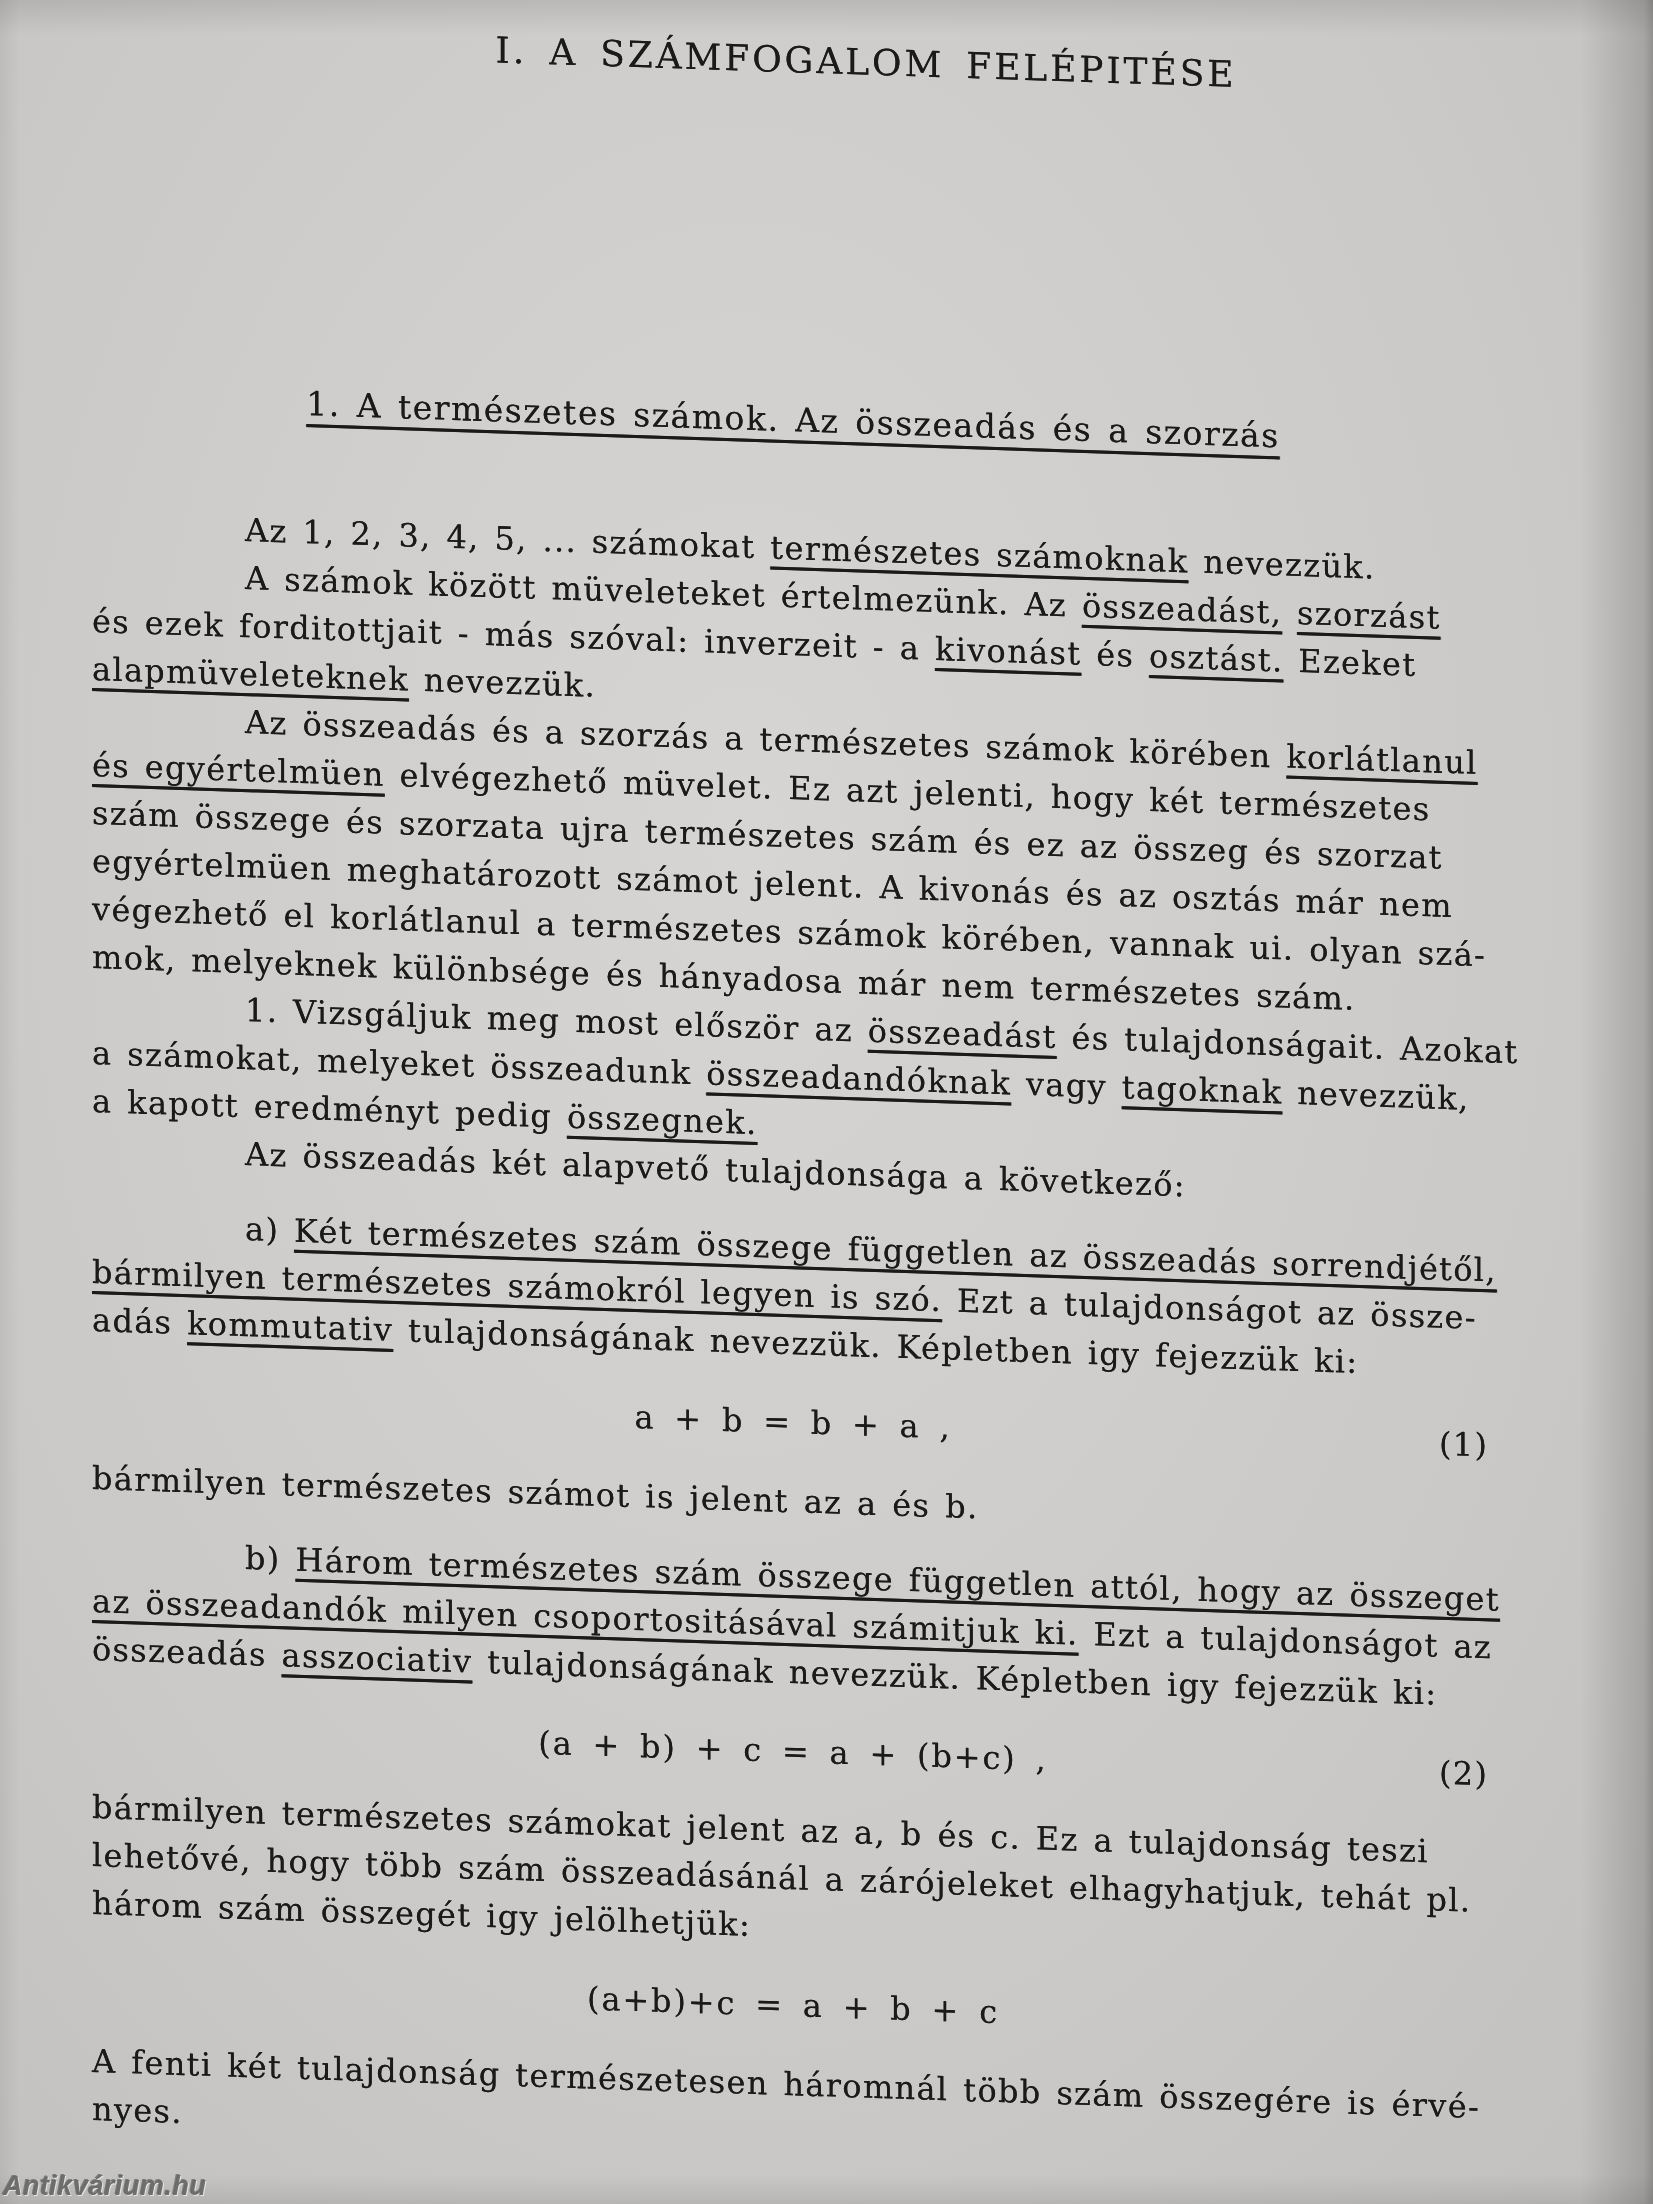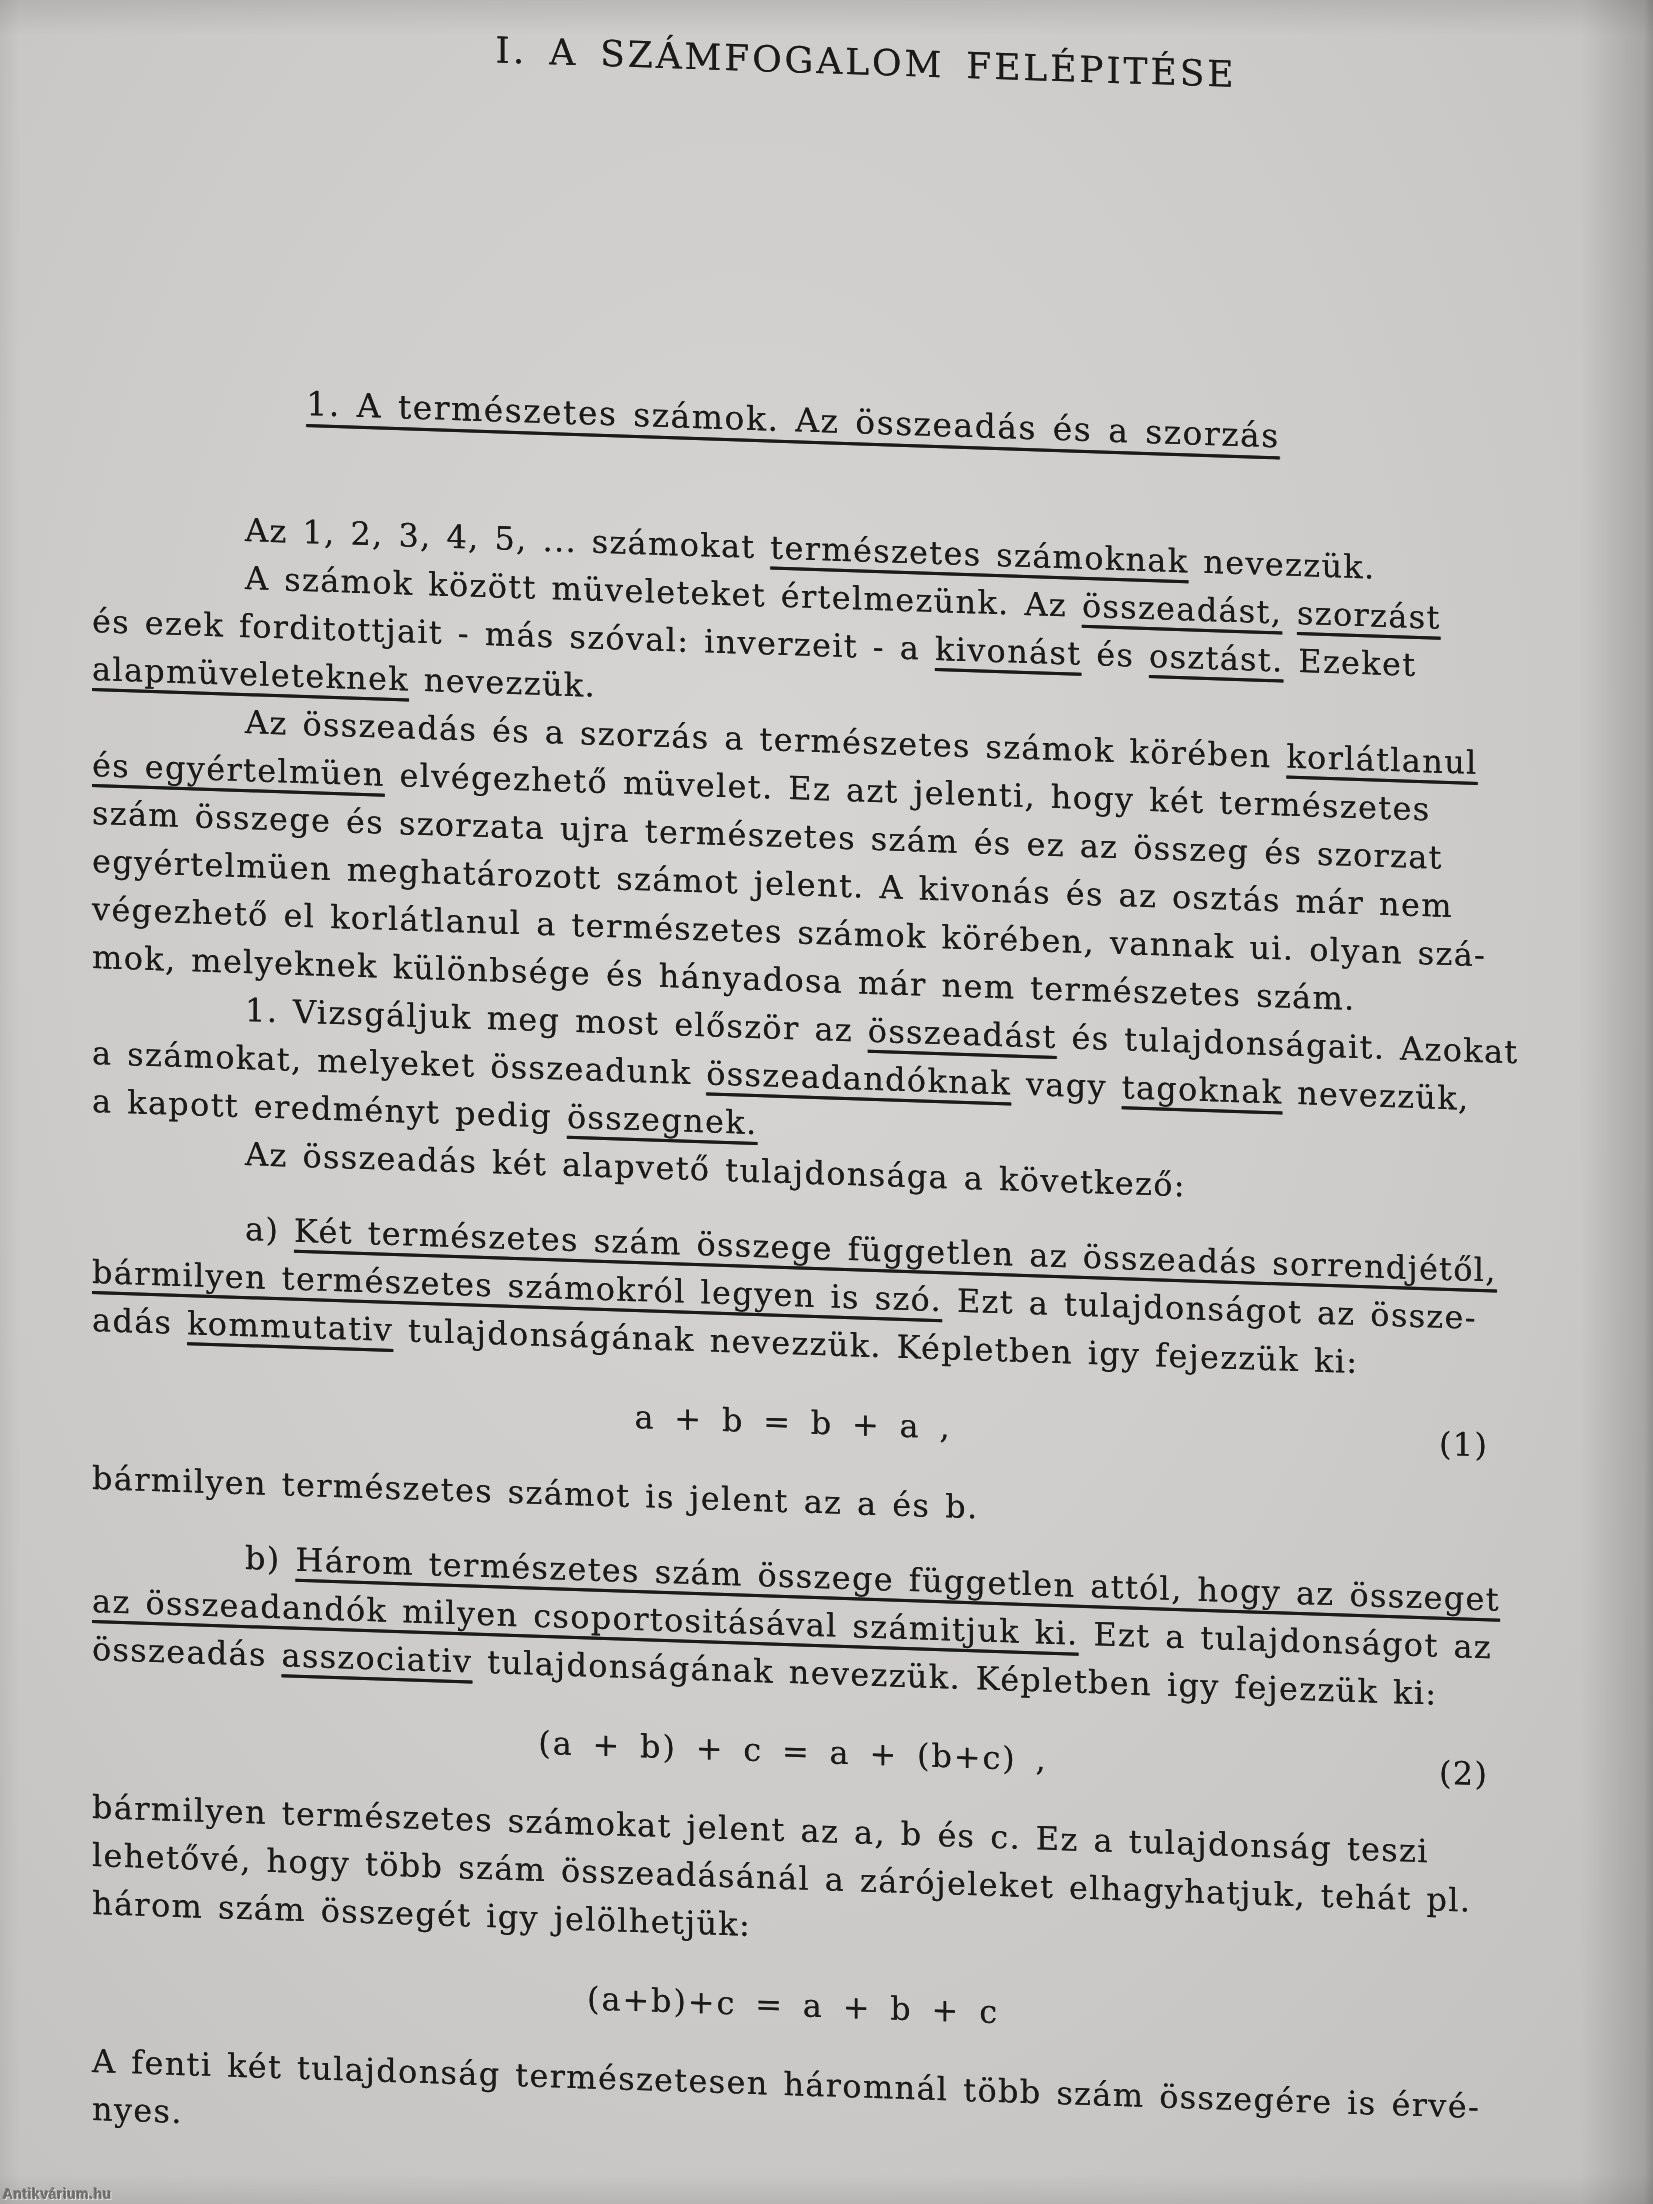--- a/index.html
+++ b/index.html
@@ -77,24 +77,25 @@
   .fnum{
     position:absolute;
     right:5.8px; top:0;
     font-size:32px;
   }
   .watermark{
     position:absolute;
     left:2.9px; bottom:2.9px;
     font-family:"Liberation Sans","DejaVu Sans",sans-serif;
     font-weight:bold;
-    font-size:14px;
+    font-size:27px;
     letter-spacing:0.5px;
     color:rgba(104,104,102,0.95);
     text-shadow:1px 1px 0 rgba(235,235,233,0.85), -1px -1px 0 rgba(70,70,70,0.55);
+    font-style:italic;
   }
 </style>
 </head>
 <body>
 
 <div class="page">
   <div class="content">
     <div class="title">I. A SZÁMFOGALOM FELÉPITÉSE</div>
     <div class="heading">1. A természetes számok. Az összeadás és a szorzás</div>
     <div class="body">

